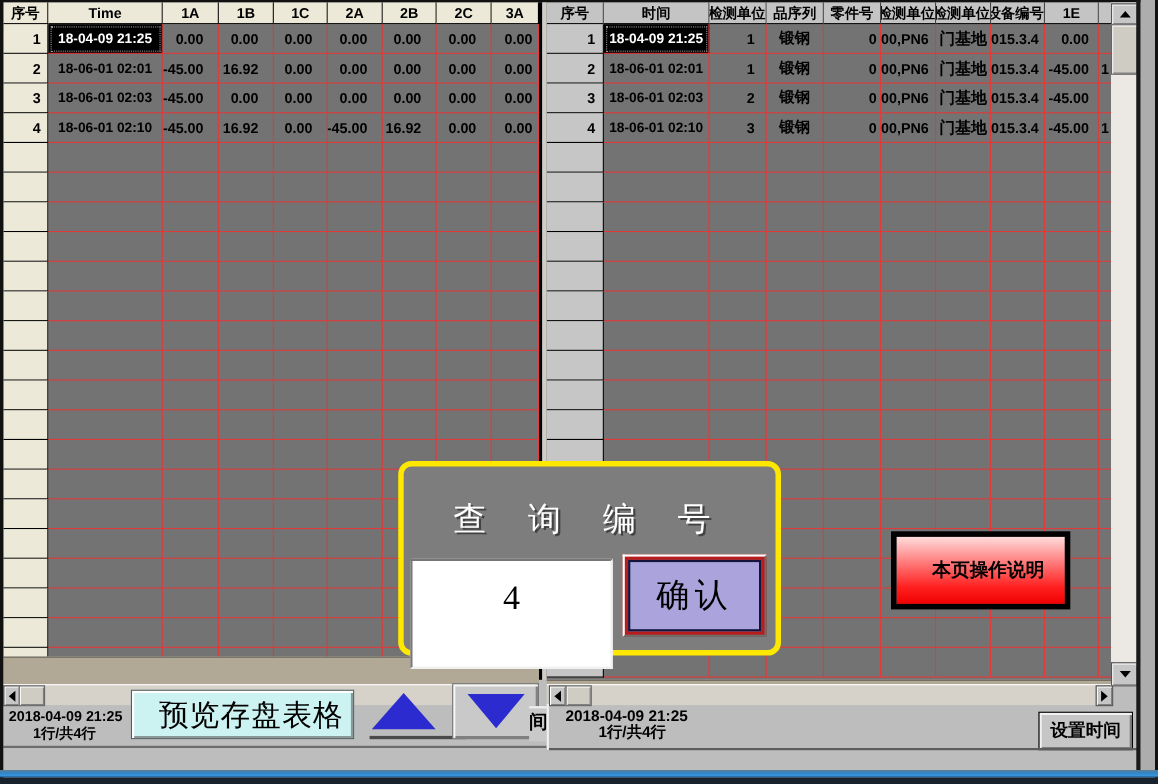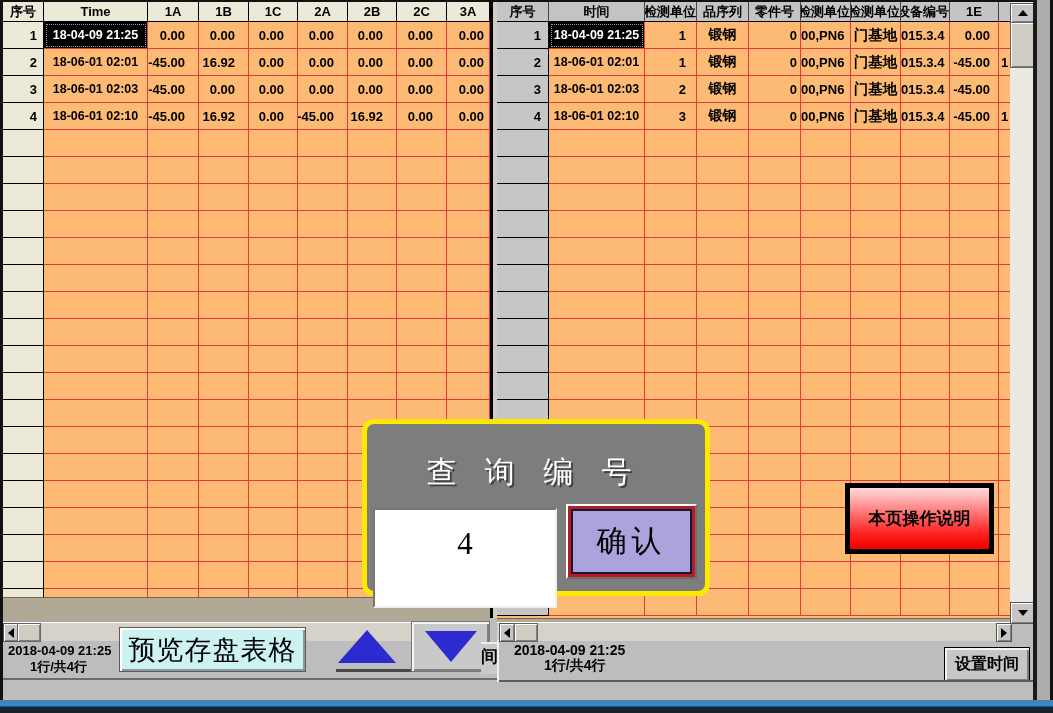--- a/index.html
+++ b/index.html
@@ -1,21 +1,21 @@
 <!DOCTYPE html>
 <html><head>
 <meta charset="utf-8">
 <style>
   html,body{margin:0;padding:0;background:#555;}
   .screen{position:relative;width:1053px;height:713px;background:#bdbdbd;overflow:hidden;
           font-family:"Liberation Sans",sans-serif;color:#000;}
   .abs{position:absolute;}
 
   
-  .tablebox{position:absolute;top:2px;background:#fdba74;overflow:hidden;}
+  .tablebox{position:absolute;top:2px;background:#737373;overflow:hidden;}
   .trow{display:grid;}
   .hrow{height:20px;}
   .drow{height:27px;}
   .lh,.rh{font-weight:bold;font-size:13px;display:flex;align-items:center;justify-content:center;
           overflow:hidden;white-space:nowrap;}
   .lh{background:#ece9d8;border-right:1px solid #000;border-bottom:1px solid #000;}
   .rh{background:#c4c4c4;border-right:1px solid #444;border-bottom:1px solid #000;}
   .rh.clip{justify-content:flex-end;}
   .rh.last{border-right:none;}
   .lnum{background:#ece9d8;border-right:1px solid #000;border-bottom:1px solid #000;
@@ -54,33 +54,33 @@
 
   
   .winbtn{background:#c6c6c6;border:1px solid #000;
           box-shadow:inset 2px 2px 0 #f2f2f2, inset -2px -2px 0 #7d7d7d;
           display:flex;align-items:center;justify-content:center;font-weight:bold;cursor:default;}
   .helpbtn{border:5px solid #000;display:flex;align-items:center;justify-content:center;
            background:linear-gradient(#ffdcdc 0%, #ff9090 30%, #ff2020 75%, #ef0000 100%);
            font-weight:bold;font-size:17px;}
   .previewbtn{background:#cdf2f2;border:1px solid #5a5a5a;
            box-shadow:inset 2px 2px 0 #ffffff, inset -2px -2px 0 #8a9a9a;
-           display:flex;align-items:center;justify-content:center;font-size:27px;letter-spacing:1px;}
+           display:flex;align-items:center;justify-content:center;font-size:27px;letter-spacing:1px;padding-left:16px;}
   .bigtri-up{width:0;height:0;border-left:29px solid transparent;border-right:29px solid transparent;
            border-bottom:33px solid #2b2bd0;filter:none;}
   .bigtri-down{width:0;height:0;border-left:26px solid transparent;border-right:26px solid transparent;
            border-top:31px solid #2b2bd0;}
   .downbtnbox{background:#c9c9c9;border:1px solid #777;
            box-shadow:inset 2px 2px 0 #f5f5f5, inset -2px -2px 0 #808080;
            display:flex;align-items:center;justify-content:center;}
 
   
   .dialog{border:5px solid #ffe800;border-radius:12px;background:#7d7d7d;}
   .dlg-title{position:absolute;left:0;right:4px;top:28px;text-align:center;color:#fff;font-size:30px;
-           letter-spacing:10px;text-shadow:2px 2px 0 #424242;}
+           letter-spacing:10px;text-shadow:2px 2px 0 #424242;font-family:Liberation Mono, monospace;}
   .dlg-input{position:absolute;background:#fff;border:2px solid;border-color:#777 #f0f0f0 #f0f0f0 #777;
            font-family:"Liberation Serif",serif;font-size:31px;text-align:center;padding:0 0 28px 0;}
   .okouter{position:absolute;background:#b91c1c;border:2px solid;border-color:#fff #6e6e6e #6e6e6e #fff;padding:3px;}
   .okinner{width:100%;height:100%;background:#aba3db;border:2px solid #14143c;box-sizing:border-box;
            display:flex;align-items:center;justify-content:center;font-size:30px;letter-spacing:5px;}
 
   .statustext{font-weight:bold;font-size:13px;white-space:nowrap;}
   .tan{background:#b1a996;border-top:1px solid #6d675c;}
 </style>
 </head>
@@ -663,21 +663,21 @@
   </div>
   <div class="abs" style="left:481px;top:642px;width:16px;height:30px;overflow:hidden;background:#c9c9c9;border-top:2px solid #efefef;font-size:17px;font-weight:bold;line-height:26px;">间</div>
   <div class="abs" style="left:3px;top:678px;width:494px;height:2px;background:#6d6d6d;"></div>
 
   <div class="abs statustext" style="left:514px;top:642px;font-size:14px;">2018-04-09 21:25</div>
   <div class="abs statustext" style="left:544px;top:657px;font-size:14px;">1行/共4行</div>
   <div class="abs winbtn" style="left:944px;top:647px;width:84px;height:33px;font-size:16px;">设置时间</div>
   <div class="abs" style="left:497px;top:680px;width:539px;height:2px;background:#5d5d5d;"></div>
   <div class="abs" style="left:497px;top:640px;width:2px;height:42px;background:#f0f0f0;"></div>
 
-  <div class="abs helpbtn" style="left:845px;top:483px;width:139px;height:61px;">本页操作说明</div>
+  <div class="abs helpbtn" style="left:810px;top:483px;width:139px;height:61px;padding-left:14px;">本页操作说明</div>
 
   <div class="abs dialog" style="left:362px;top:419px;width:338px;height:167px;">
     <div class="dlg-title">查 询 编 号</div>
     <input class="dlg-input" style="left: 6px; top: 84px; width: 180px; height: 68px;" value="4">
     <div class="okouter" style="left:199px;top:80px;width:121px;height:65px;">
       <div class="okinner">确认</div>
     </div>
   </div>
 
   <div class="abs" style="left:0;top:0;width:1053px;height:2px;background:#111;"></div>

